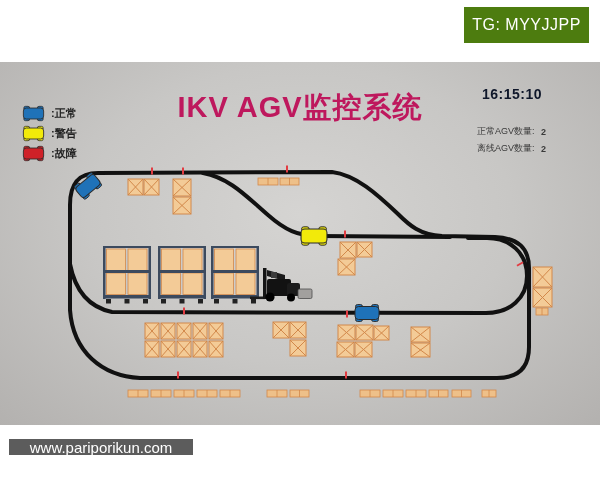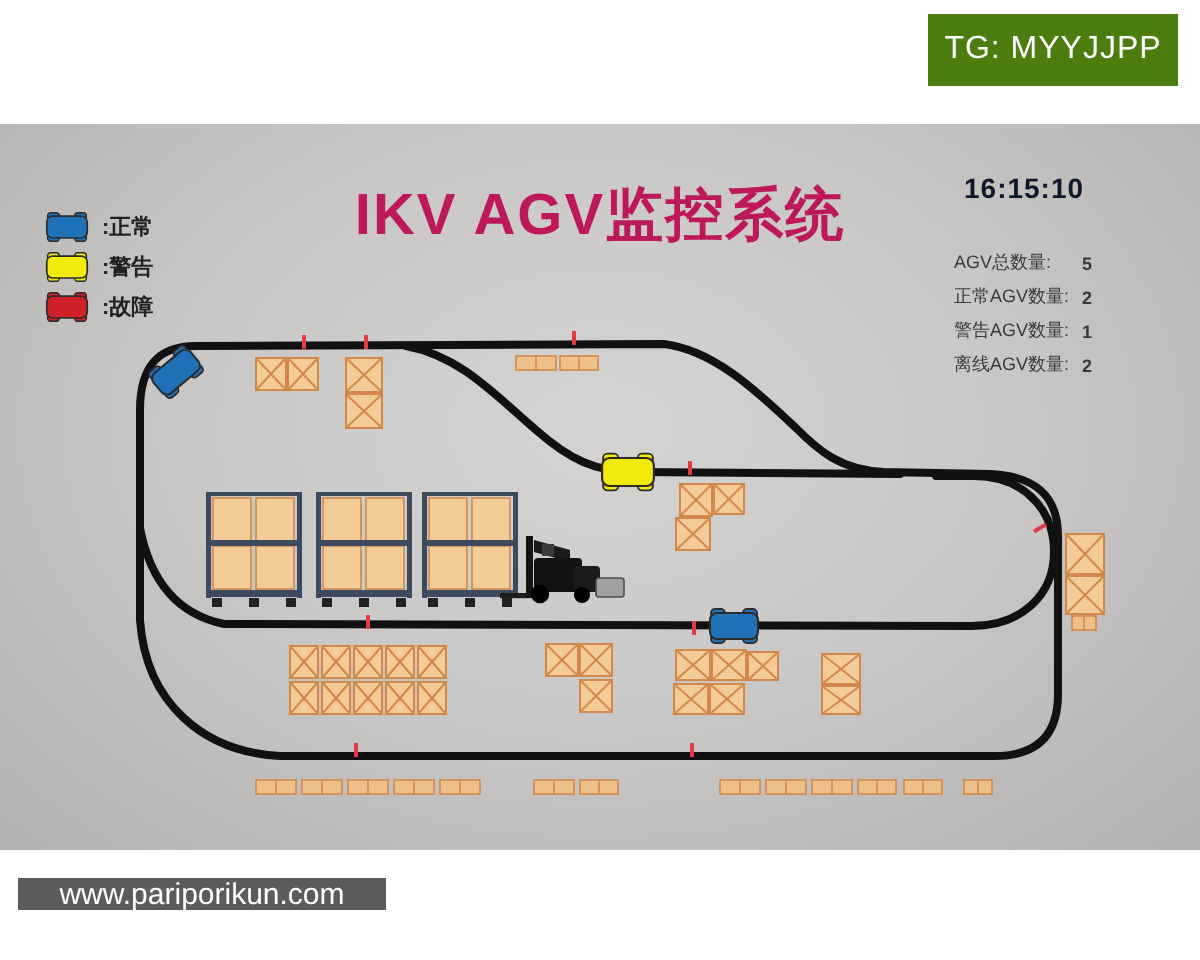--- a/index.html
+++ b/index.html
@@ -394,30 +394,22 @@
           <rect x="4.5" y="4" width="7" height="4.5" rx="2" fill="#cf2128" stroke="#2b2b2b" stroke-width="0.9"></rect>
           <rect x="-12" y="-6.5" width="24" height="13" rx="3.5" fill="#cf2128" stroke="#2b2b2b" stroke-width="1"></rect>
         </g>
       </svg>
     <span class="legend-label">:故障</span>
   </div>
 </div>
 
 <div class="stats">
   <div class="stat-row">
-    <span class="stat-label">AGV总数量:</span>
-    <span class="stat-value">5</span>
-  </div>
-  <div class="stat-row">
     <span class="stat-label">正常AGV数量:</span>
     <span class="stat-value">2</span>
-  </div>
-  <div class="stat-row">
-    <span class="stat-label">警告AGV数量:</span>
-    <span class="stat-value">1</span>
   </div>
   <div class="stat-row">
     <span class="stat-label">离线AGV数量:</span>
     <span class="stat-value">2</span>
   </div>
 </div>
 
 <div class="site-box">
   <span>www.pariporikun.com</span>
 </div>

